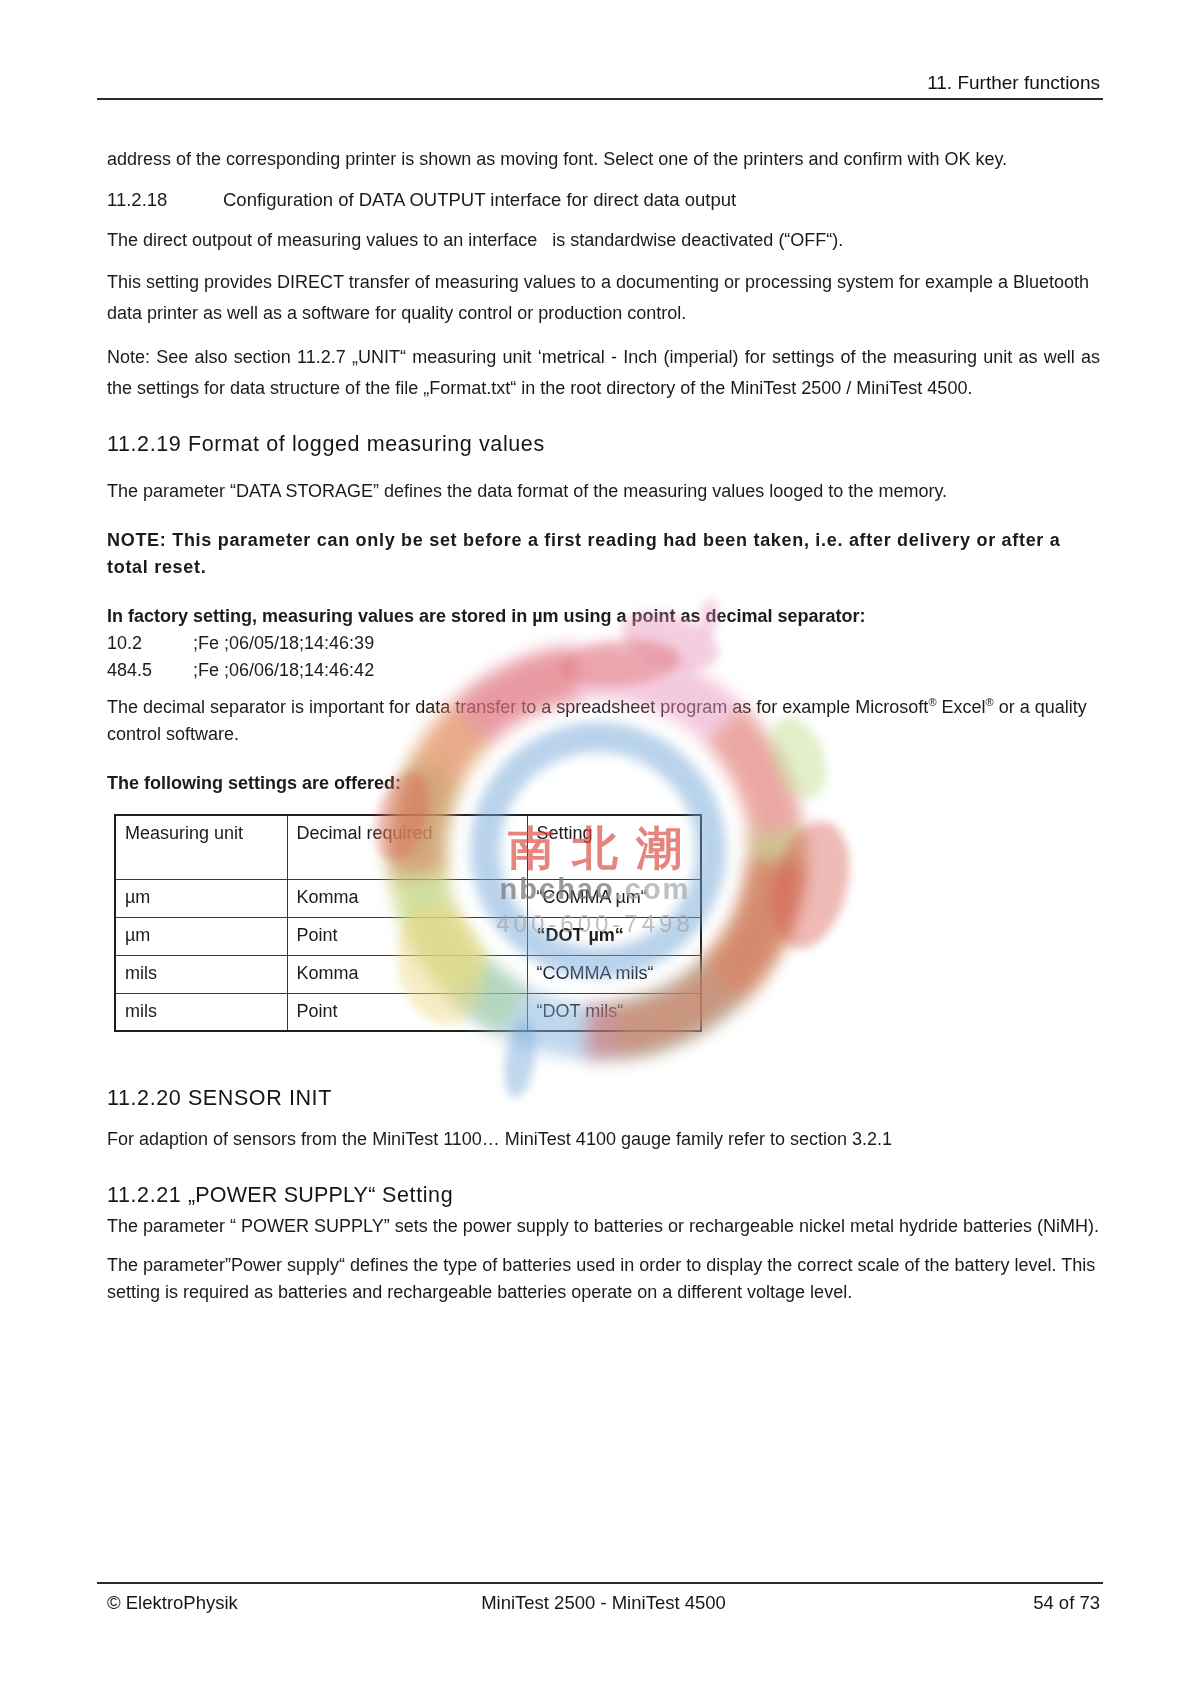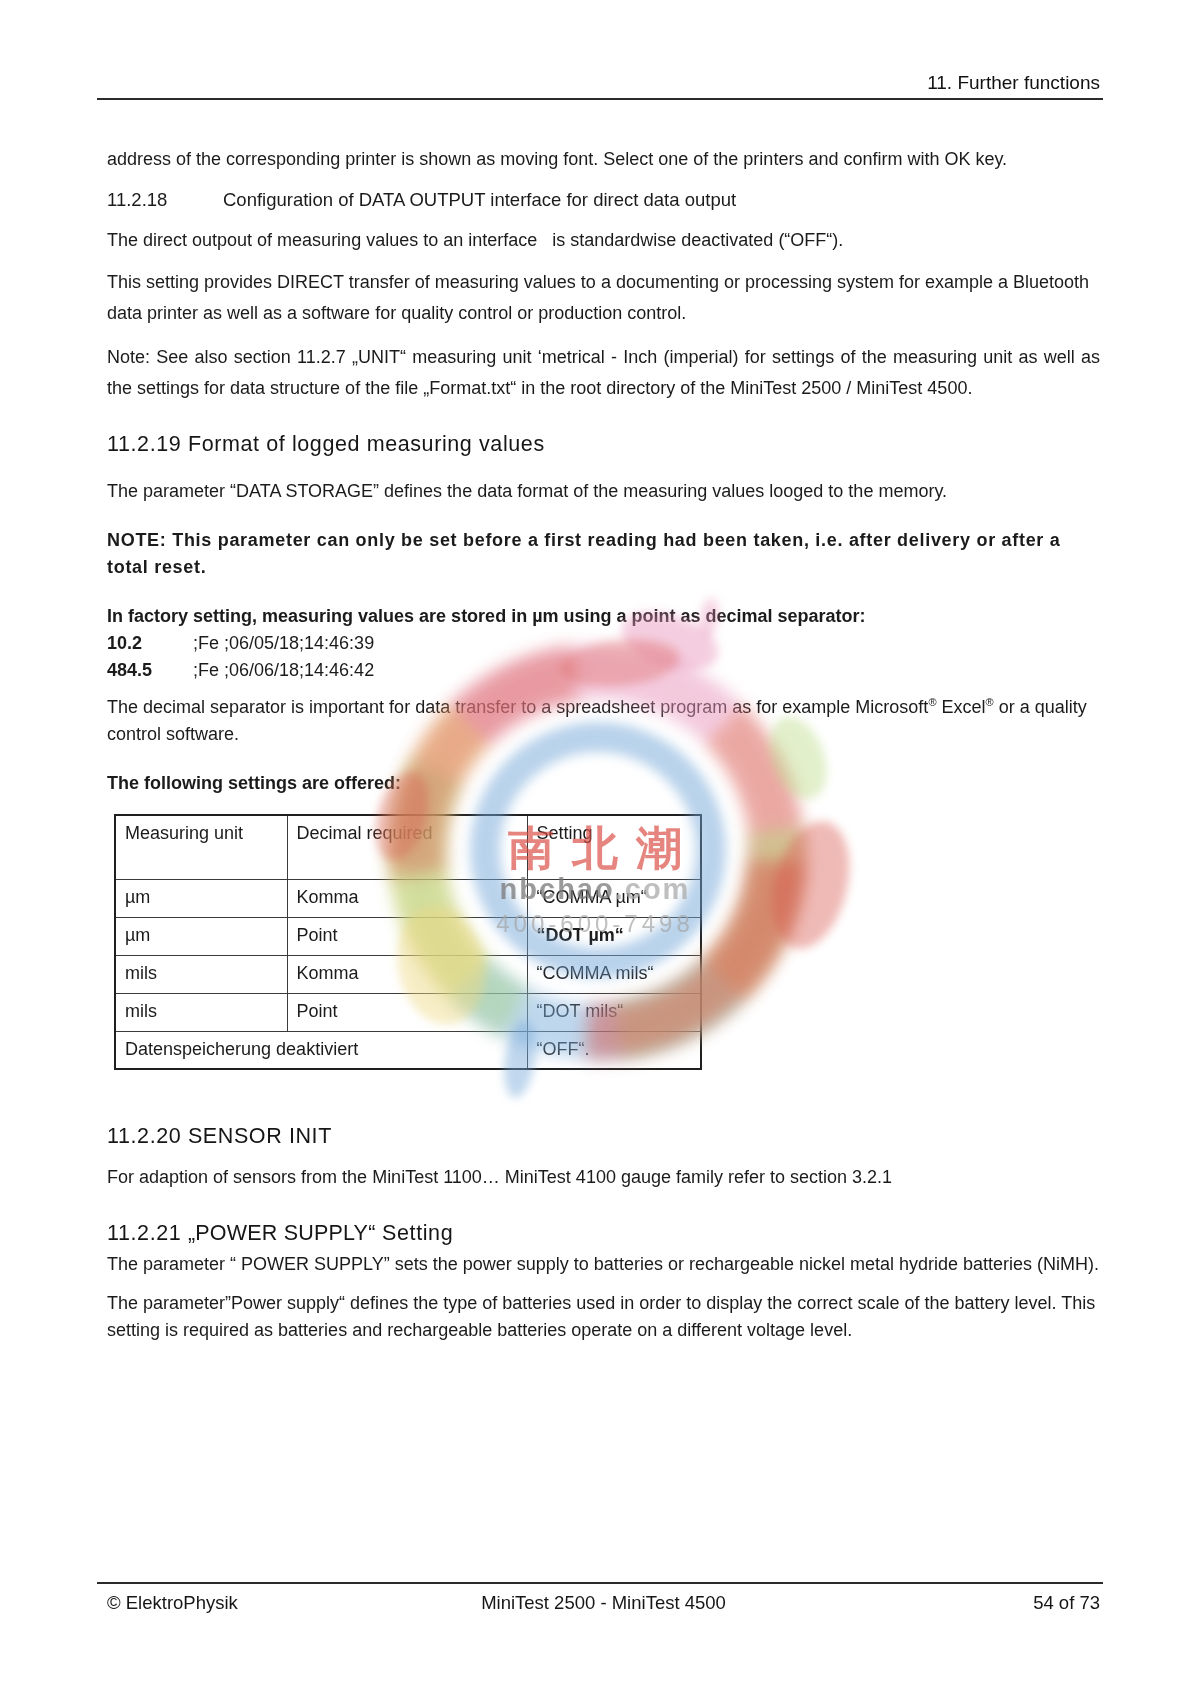--- a/index.html
+++ b/index.html
@@ -26,21 +26,21 @@
 
   .h-big { margin-top:26px; font-size:21.5px; line-height:28px; font-weight:400;
            letter-spacing:.6px; color:#161616; }
   .h-big .bold { font-weight:400; letter-spacing:.2px; }
 
   .mt13{margin-top:13px;} .mt14{margin-top:14px;} .mt12{margin-top:12px;}
   .mt16{margin-top:4px;} .mt20{margin-top:20px;} .mt22{margin-top:22px;font-weight:bold;}
   .mt10{margin-top:10px;}
 
   .data-line { font-size:18px; line-height:27px; display:flex; }
-  .data-line .dl-val { width:86px; flex:0 0 86px;font-weight:bold; }
+  .data-line .dl-val { width:86px; flex:0 0 86px; }
 
   sup { font-size:11px; vertical-align:super; line-height:0; }
 
   
   table.settings { border-collapse:collapse; margin-top:17px; margin-left:7px;
                    table-layout:fixed; width:586px; }
   table.settings td { border:1.5px solid #3a3a3a; font-size:18px; padding:5px 9px 4px 9px;
                       vertical-align:top; line-height:24px; }
   table.settings { border:2px solid #1f1f1f; }
   tr.thead td { height:64px; }
@@ -161,24 +161,20 @@
       <tr class="trow">
         <td>mils</td>
         <td>Komma</td>
         <td>“COMMA mils“</td>
       </tr>
       <tr class="trow">
         <td>mils</td>
         <td>Point</td>
         <td>“DOT mils“</td>
       </tr>
-      <tr class="trow">
-        <td colspan="2">Datenspeicherung deaktiviert</td>
-        <td>“OFF“.</td>
-      </tr>
     </tbody>
       </table>
 
     <h2 class="h-big spacer-h20"><span>11.2.20</span> <span>SENSOR INIT</span></h2>
 
     <p class="body mt14">For adaption of sensors from the MiniTest 1100… MiniTest 4100 gauge family refer to section 3.2.1</p>
 
     <h2 class="h-big" style="margin-top:28px;"><span>11.2.21</span> <span class="bold">„POWER SUPPLY“</span><span> Setting</span></h2>
 
     <p class="body mt16">The parameter “ POWER SUPPLY” sets the power supply to batteries or rechargeable nickel metal hydride batteries (NiMH).</p>

